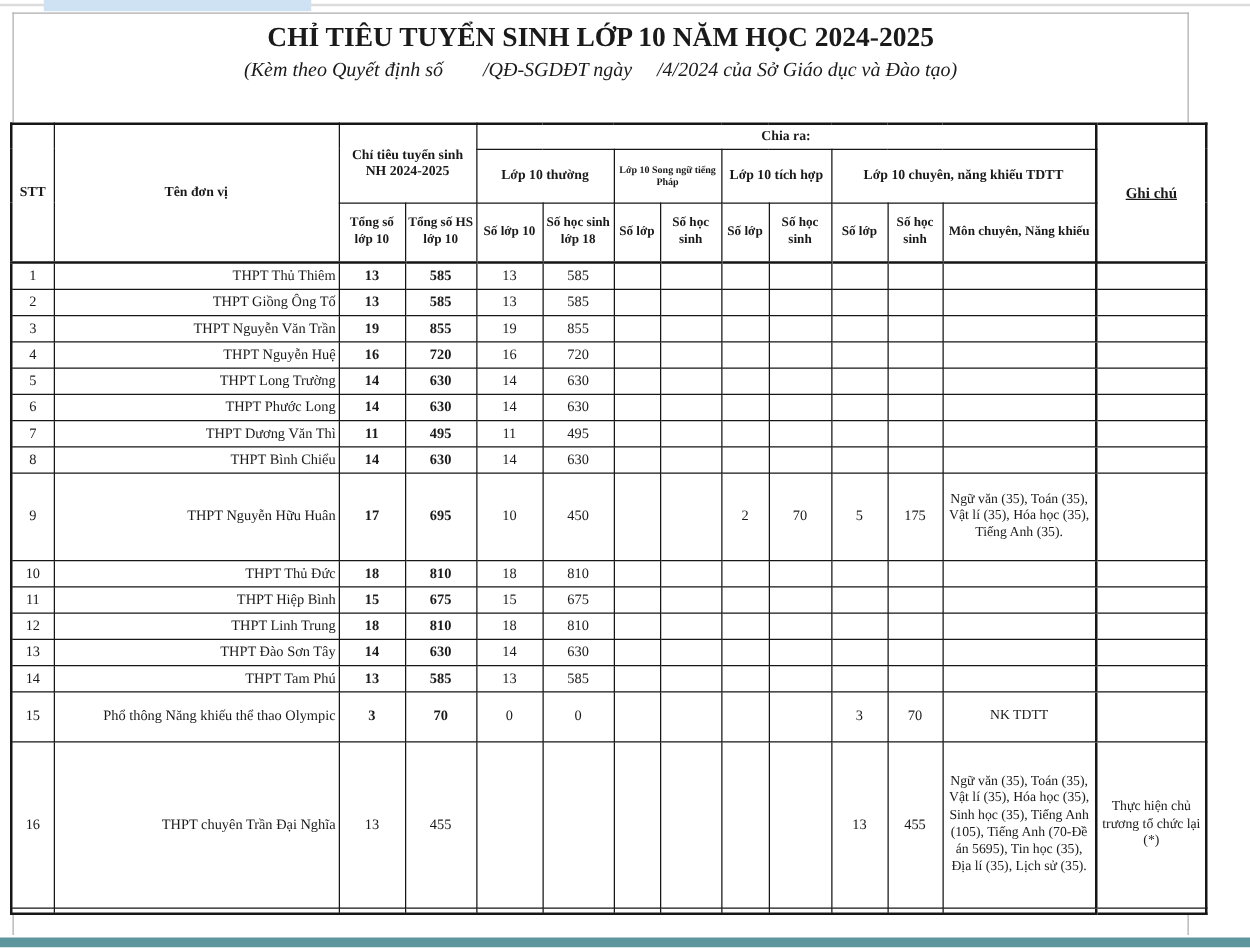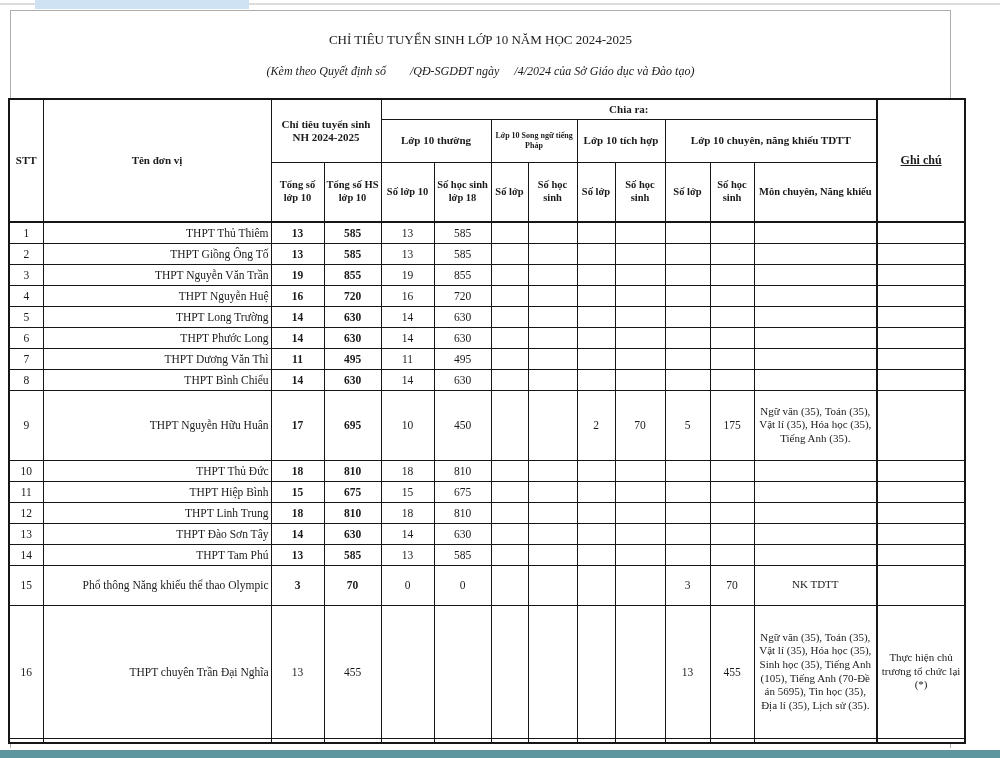--- a/index.html
+++ b/index.html
@@ -7,36 +7,36 @@
     width:1000px;height:758px;position:relative;background:#ffffff;
     font-family:"Liberation Serif", serif;overflow:hidden;color:#1a1a1a;
   }
   .top-edge{position:absolute;top:3px;left:0;width:1000px;height:2px;background:#dcdcdc;}
   .sel-highlight{position:absolute;top:0;left:35px;width:214px;height:9px;}
   .doc-page{
     position:absolute;top:10px;left:10px;width:939px;height:737px;
     border:1px solid #adadad;border-bottom:none;background:#fff;
   }
   .title-wrap{text-align:center;padding-top:5px;}
-  .title-line{font-weight:normal;font-size:13px;line-height:1.25;margin:16px;}
-  .subtitle{font-style:italic;font-size:12px;margin-top:4px;white-space:pre-wrap;}
+  .title-line{font-weight:bold;font-size:22px;line-height:1.25;margin:0;}
+  .subtitle{font-style:italic;font-size:16px;margin-top:4px;white-space:pre-wrap;}
 
   table.quota{
     position:absolute;left:8px;top:98px;width:956px;
     border-collapse:collapse;table-layout:fixed;background:#fff;
     border:2px solid #161616;
   }
   .quota th,.quota td{
     border:1px solid #161616;text-align:center;vertical-align:middle;
     padding:1px 2px;overflow:hidden;
   }
   .quota thead th{font-weight:bold;font-size:11px;line-height:1.2;}
   .quota thead tr.hrow-a{height:20px;}
   .quota thead tr.hrow-b{height:43px;}
-  .quota thead tr.hrow-c{height:60px;}
+  .quota thead tr.hrow-c{height:48px;}
   .quota thead tr.hrow-c th{font-size:10.5px;line-height:1.18;}
   .quota th.h-small{font-size:8px;line-height:1.25;}
   .quota th.hb, .quota thead tr.hrow-c th{border-bottom-width:2px;}
   .quota .note-col{border-left-width:2px;}
 
   .quota td{font-size:11.5px;}
   .quota td.c-name{text-align:right;padding-left:4px;}
   .quota td.b{font-weight:bold;}
   .quota td.c-subjects{font-size:11px;line-height:1.24;padding:2px 3px;}
   .quota td.c-note{font-size:11px;line-height:1.25;padding:2px 3px;}

